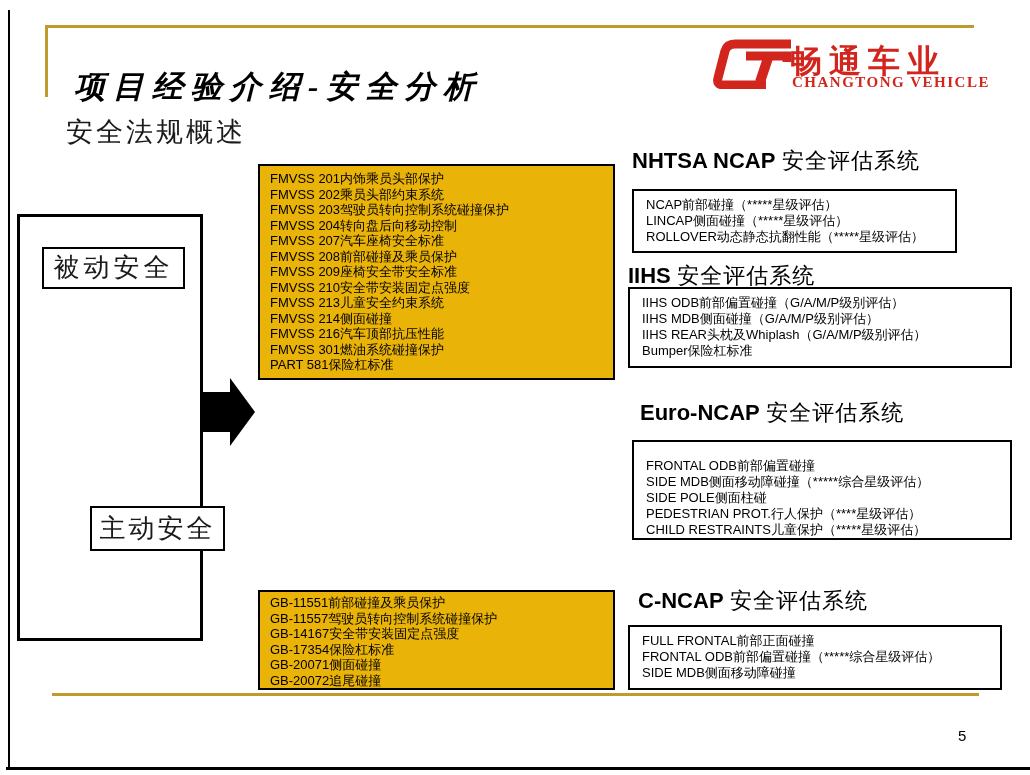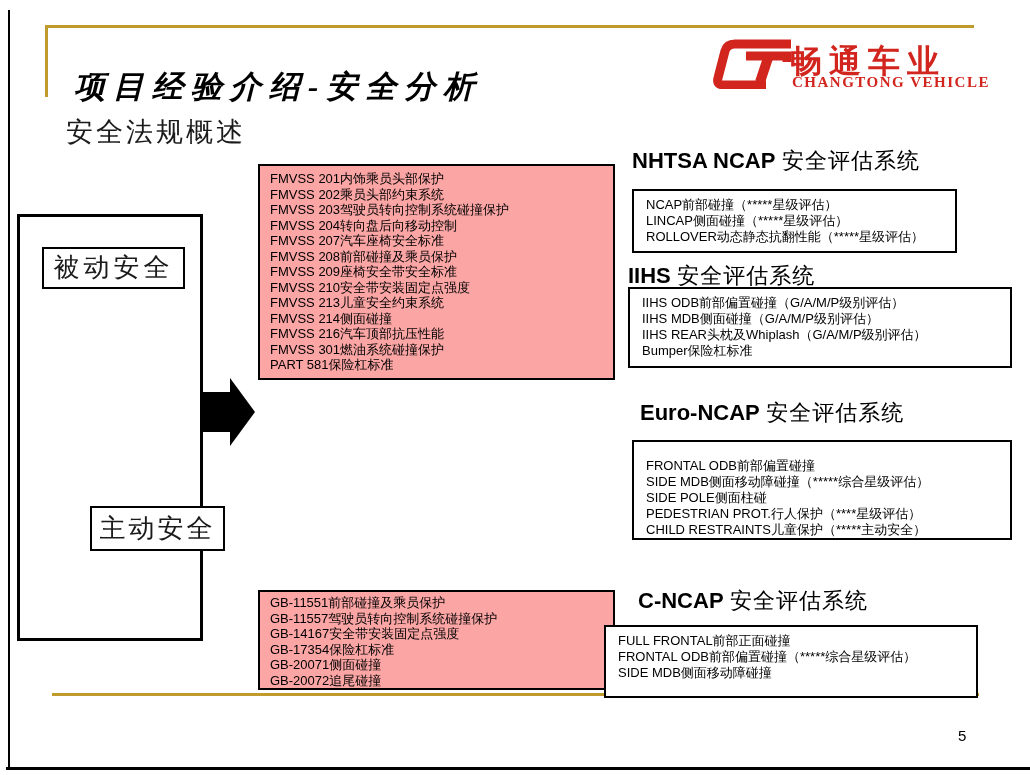--- a/index.html
+++ b/index.html
@@ -42,38 +42,38 @@
     border:2px solid #000;box-sizing:border-box;text-align:center;
     font-family:"Liberation Serif",serif;color:#1a1a1a;background:#fff;
   }
   .cat-passive{left:42px;top:247px;width:143px;height:42px;font-size:26px;line-height:38px;letter-spacing:4px;}
   .cat-active{left:42px;top:506px;width:135px;height:45px;font-size:26px;line-height:41px;letter-spacing:3px;margin-left:48px;}
   .arrow-shaft{left:202px;top:392px;width:28px;height:40px;background:#000;}
   .arrow-head{left:230px;top:378px;width:0;height:0;
     border-top:34px solid transparent;border-bottom:34px solid transparent;border-left:25px solid #000;}
   
   .std-box{
-    border:2px solid #000;box-sizing:border-box;background:#fca5a5;
+    border:2px solid #000;box-sizing:border-box;background:#eab308;
     font-size:13px;line-height:15.5px;padding:5px 4px 0 10px;white-space:nowrap;overflow:hidden;
   }
   .box-fmvss{left:258px;top:164px;width:357px;height:216px;}
   .box-ece{left:258px;top:407px;width:357px;height:138px;}
   .box-gb{left:258px;top:590px;width:357px;height:100px;padding-top:3px;}
   
   .sec-heading{white-space:nowrap;}
   .h-en{font-weight:bold;font-size:22px;font-family:"Liberation Sans",sans-serif;}
   .h-cn{font-size:22px;font-family:"Liberation Serif",serif;letter-spacing:1px;}
   .test-box{
     border:2px solid #000;box-sizing:border-box;background:#fff;
     font-size:13px;line-height:16px;padding:6px 4px 0 12px;white-space:nowrap;overflow:hidden;
   }
   .box-nhtsa{left:632px;top:189px;width:325px;height:64px;}
   .box-iihs{left:628px;top:287px;width:384px;height:81px;}
   .box-euro{left:632px;top:440px;width:380px;height:100px;padding-top:16px;}
-  .box-cncap{left:604px;top:625px;width:374px;height:73px;}
+  .box-cncap{left:628px;top:625px;width:374px;height:65px;}
   .head-nhtsa{left:632px;top:146px;}
   .head-iihs{left:628px;top:261px;}
   .head-euro{left:640px;top:398px;}
   .head-cncap{left:638px;top:586px;}
   .page-num{left:958px;top:727px;font-size:15px;color:#000;}
   .line{white-space:nowrap;}
 </style>
 </head>
 <body>
 
@@ -148,21 +148,21 @@
     </div>
 
   <div class="abs sec-heading head-euro">
     <span class="h-en">Euro-NCAP</span><span class="h-cn"> 安全评估系统</span>
   </div>
   <div class="abs test-box box-euro">
       <div class="line">FRONTAL ODB前部偏置碰撞</div>
       <div class="line">SIDE MDB侧面移动障碰撞（*****综合星级评估）</div>
       <div class="line">SIDE POLE侧面柱碰</div>
       <div class="line">PEDESTRIAN PROT.行人保护（****星级评估）</div>
-      <div class="line">CHILD RESTRAINTS儿童保护（*****主动安全）</div>
+      <div class="line">CHILD RESTRAINTS儿童保护（*****星级评估）</div>
     </div>
 
   <div class="abs sec-heading head-cncap">
     <span class="h-en">C-NCAP</span><span class="h-cn"> 安全评估系统</span>
   </div>
   <div class="abs test-box box-cncap">
       <div class="line">FULL FRONTAL前部正面碰撞</div>
       <div class="line">FRONTAL ODB前部偏置碰撞（*****综合星级评估）</div>
       <div class="line">SIDE MDB侧面移动障碰撞</div>
     </div>

